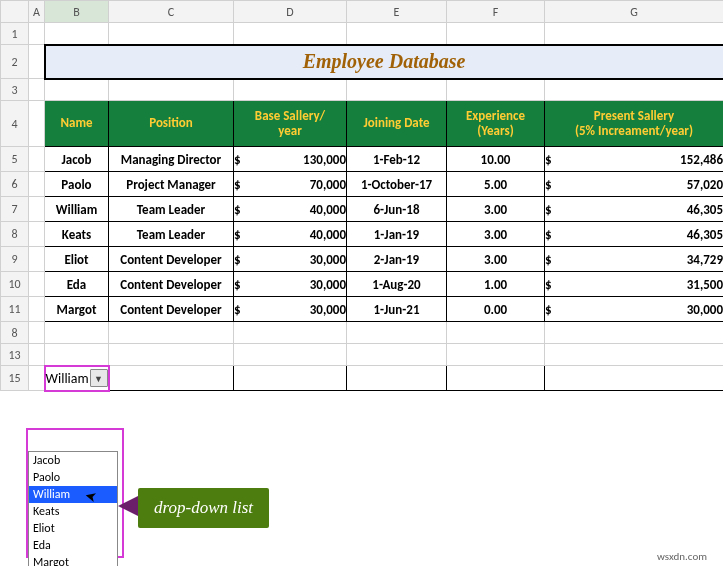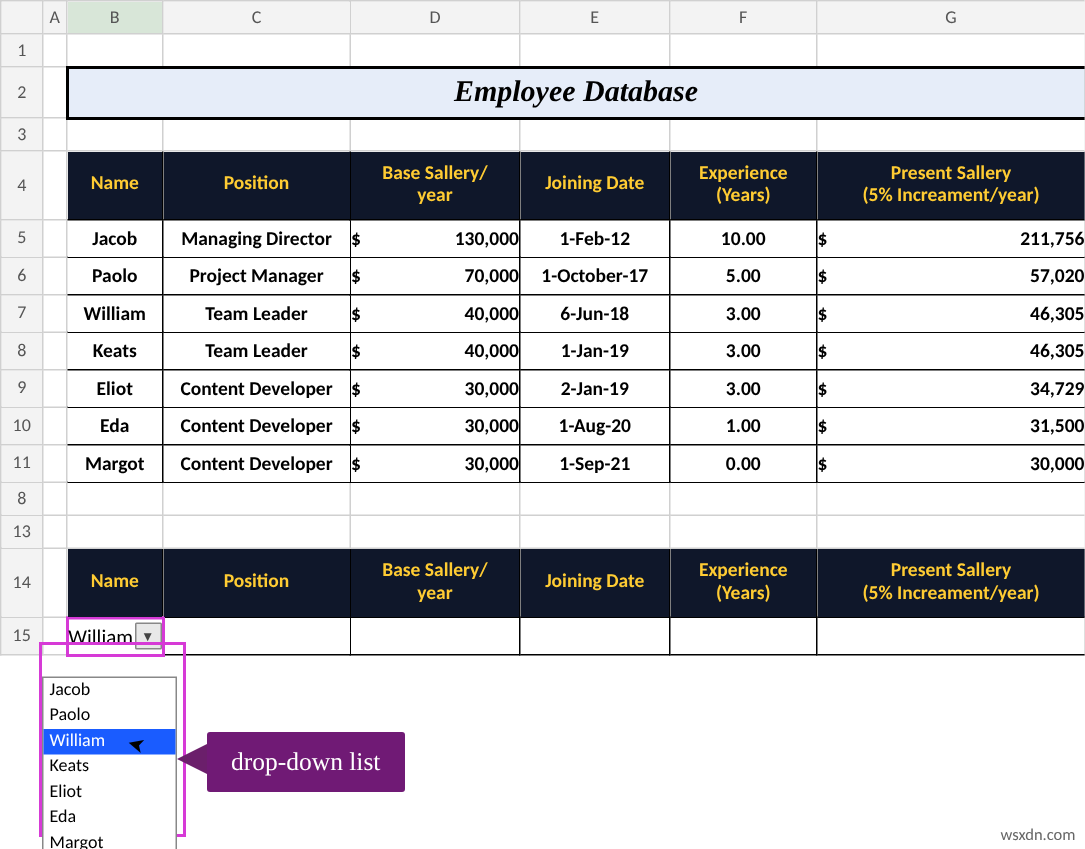--- a/index.html
+++ b/index.html
@@ -49,29 +49,29 @@
   .corner { background:#f3f3f3; }
   .sel-col { background:#d8e6d8; }
 
   
   .title-cell {
     background: #e6edf9;
     font-family: Georgia, 'Times New Roman', serif;
     font-style: italic;
     font-weight: bold;
     font-size: 20px;
-    color: #000000;
+    color: #a16207;
     text-align: center;
     border: 2px solid #000 !important;
     height: 32px !important;
   }
 
   
   .th-dark {
-    background: #0f172a;
+    background: #15803d;
     color: #ffcc33;
     font-weight: bold;
     text-align: center;
     font-size: 13px;
     border: 1px solid #000 !important;
     line-height: 1.15;
     padding: 4px 2px;
   }
   .hdr-row { height: 46px !important; }
 
@@ -147,41 +147,42 @@
     z-index:30;
     color:#000;
     transform: scaleX(-1) rotate(-15deg);
   }
 
   
   .callout {
     position: absolute;
     left: 138px;
     top: 488px;
-    background: #701a75;
+    background: #4d7c0f;
     color: #fff;
     font-family: Georgia, 'Times New Roman', serif;
+    font-style: italic;
     font-size: 17px;
     padding: 10px 16px;
     border-radius: 2px;
     z-index: 25;
     text-align: right;
   }
   .callout::before{
     content:"";
     position:absolute;
     left:-20px; top:8px;
     border-width:10px 20px 10px 0;
     border-style:solid;
     border-color: transparent #6b1f6b transparent transparent;
   }
 
   .watermark {
     position: absolute;
-    right: 6px;
+    right: 16px;
     bottom: 3px;
     font-size: 11px;
     color: #666;
   }
 
   
   .nob { border:1px solid #e8e8e8; }
 </style>
 </head>
 <body>
@@ -253,21 +254,21 @@
   </tr>
 
   <tr>
     <td class="rowhdr">5</td>
         <td class="nob"></td>
     <td class="dcell center bold">Jacob</td>
     <td class="dcell center bold">Managing Director</td>
     <td class="dcell money bold"><span class="cur">$</span><span>130,000</span></td>
     <td class="dcell center bold">1-Feb-12</td>
     <td class="dcell center bold">10.00</td>
-    <td class="dcell money bold"><span class="cur">$</span><span>211,756</span></td>
+    <td class="dcell money bold"><span class="cur">$</span><span>152,486</span></td>
   </tr>
   <tr>
     <td class="rowhdr">6</td>
         <td class="nob"></td>
     <td class="dcell center bold">Paolo</td>
     <td class="dcell center bold">Project Manager</td>
     <td class="dcell money bold"><span class="cur">$</span><span>70,000</span></td>
     <td class="dcell center bold">1-October-17</td>
     <td class="dcell center bold">5.00</td>
     <td class="dcell money bold"><span class="cur">$</span><span>57,020</span></td>
@@ -311,21 +312,21 @@
     <td class="dcell center bold">1-Aug-20</td>
     <td class="dcell center bold">1.00</td>
     <td class="dcell money bold"><span class="cur">$</span><span>31,500</span></td>
   </tr>
   <tr>
     <td class="rowhdr">11</td>
         <td class="nob"></td>
     <td class="dcell center bold">Margot</td>
     <td class="dcell center bold">Content Developer</td>
     <td class="dcell money bold"><span class="cur">$</span><span>30,000</span></td>
-    <td class="dcell center bold">1-Sep-21</td>
+    <td class="dcell center bold">1-Jun-21</td>
     <td class="dcell center bold">0.00</td>
     <td class="dcell money bold"><span class="cur">$</span><span>30,000</span></td>
   </tr>
 
   <tr class="thin">
     <td class="rowhdr">8</td>
     <td class="nob"></td>
         <td class="nob"></td>
         <td class="nob"></td>
         <td class="nob"></td>
@@ -338,33 +339,20 @@
     <td class="rowhdr">13</td>
     <td class="nob"></td>
         <td class="nob"></td>
         <td class="nob"></td>
         <td class="nob"></td>
         <td class="nob"></td>
         <td class="nob"></td>
         <td class="nob"></td>
   </tr>
 
-  <tr class="hdr-row">
-    <td class="rowhdr">14</td>
-    <td class="nob"></td>
-    <td class="th-dark">Name</td>
-    <td class="th-dark">Position</td>
-    <td class="th-dark" style="white-space:pre-line">Base Sallery/
-year</td>
-    <td class="th-dark">Joining Date</td>
-    <td class="th-dark" style="white-space:pre-line">Experience
-(Years)</td>
-    <td class="th-dark" style="white-space:pre-line">Present Sallery
-(5% Increament/year)</td>
-  </tr>
 
   <tr style="height:24px">
     <td class="rowhdr">15</td>
     <td class="nob"></td>
     <td class="dd-cell">
       <div class="dd-wrap">
         <span>William</span>
         <span class="dd-arrow">▼</span>
       </div>
     </td>

